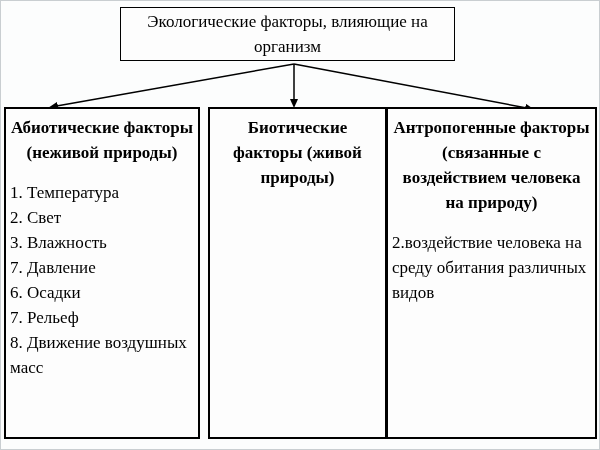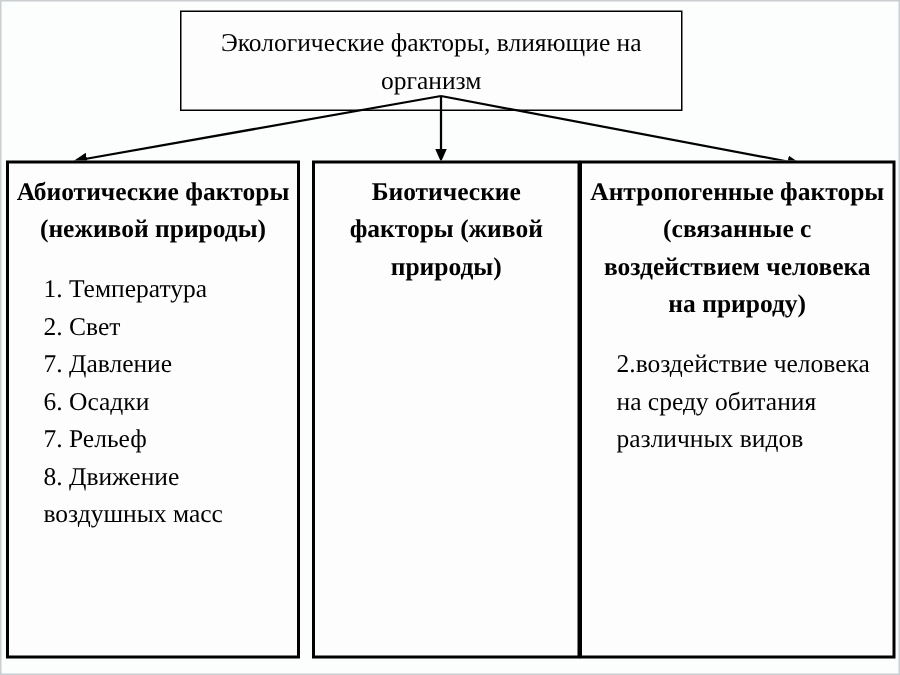--- a/index.html
+++ b/index.html
@@ -7,21 +7,21 @@
     position:relative;
     width:600px;height:450px;
     box-sizing:border-box;
     background:#fcfdfd;
     border:1px solid #c9ced1;
     font-family:"Liberation Serif","DejaVu Serif",serif;
     color:#000000;
     overflow:hidden;
   }
   .top-box{
-    position:absolute;left:119px;top:6px;width:335px;height:67px;
+    position:absolute;left:119px;top:6px;width:335px;height:54px;
     box-sizing:border-box;
     border:1px solid #000000;
     background:#fdfdfd;
     display:flex;align-items:center;justify-content:center;
     text-align:center;
   }
   .top-box .title{
     font-size:17px;line-height:25px;padding:0 14px;
   }
   .arrows{
@@ -37,21 +37,21 @@
   .col-biotic{left:207px;width:179px;}
   .col-anthropogenic{left:385px;width:211px;font-family:Liberation Serif, serif;}
   .col-header{
     font-weight:bold;
     text-align:center;
     font-size:17px;line-height:25px;
     padding:6px 4px 0 4px;
   }
   .col-list{
     margin-top:15px;
-    padding:0 4px 0 23px;
+    padding:0 4px 0 4px;
     font-size:17px;line-height:25px;
   }
   .list-item{display:block;}
 </style>
 </head>
 <body>
 
 <div class="canvas">
 
   <div class="top-box">
@@ -67,20 +67,21 @@
     <line x1="293" y1="3" x2="50" y2="46" stroke="#000000" stroke-width="1.5" marker-end="url(#ah)"></line>
     <line x1="293" y1="3" x2="293" y2="45" stroke="#000000" stroke-width="1.5" marker-end="url(#ah)"></line>
     <line x1="293" y1="3" x2="531" y2="48" stroke="#000000" stroke-width="1.5" marker-end="url(#ah)"></line>
   </svg>
 
   <div class="col col-abiotic">
     <div class="col-header">Абиотические факторы (неживой природы)</div>
     <div class="col-list">
       <span class="list-item">1. Температура</span>
       <span class="list-item">2. Свет</span>
+      <span class="list-item">3. Влажность</span>
       <span class="list-item">7. Давление</span>
       <span class="list-item">6. Осадки</span>
       <span class="list-item">7. Рельеф</span>
       <span class="list-item">8. Движение воздушных масс</span>
     </div>
   </div>
 
   <div class="col col-biotic">
     <div class="col-header">Биотические факторы (живой природы)</div>
   </div>

